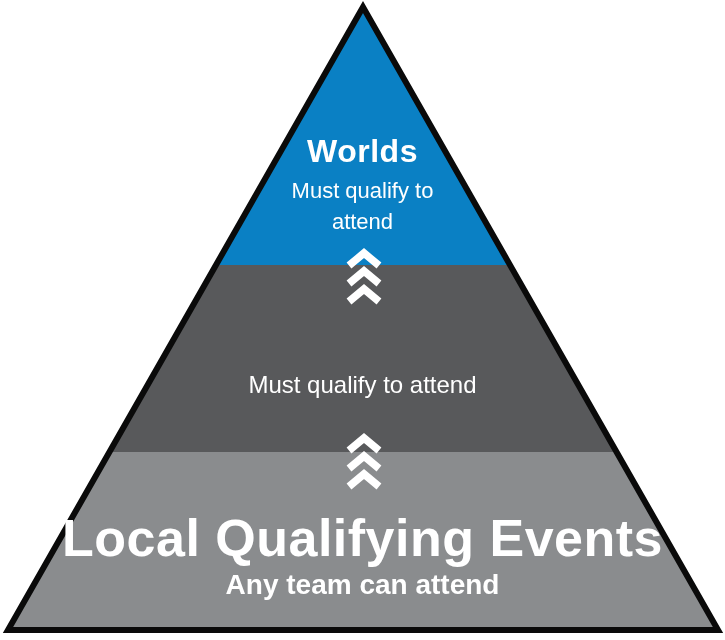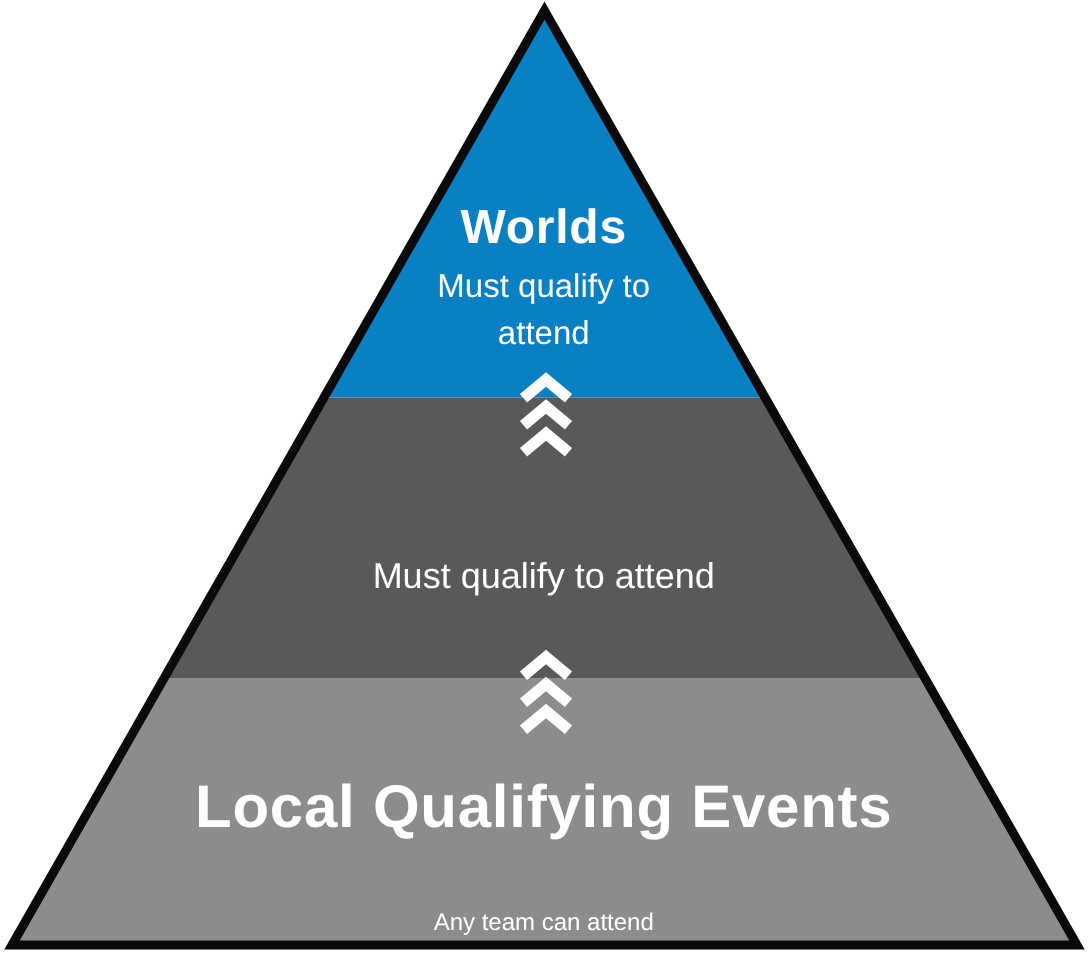--- a/index.html
+++ b/index.html
@@ -30,22 +30,22 @@
     line-height: 1.25;
   }
   .tier-title {
     font-weight: 700;
   }
   .worlds-title    { top: 151px; font-size: 32px; letter-spacing: 0.5px; }
   .worlds-sub      { top: 206px; font-size: 22px; }
   .worlds-sub .wrapbox { width: 145px; margin: 0 auto; line-height: 31px; }
   .champ-title     { top: 344px; font-size: 40px; letter-spacing: 0.5px; }
   .champ-sub       { top: 385px; font-size: 24px; }
-  .local-title     { top: 538px; font-size: 40px; letter-spacing: 0.5px; }
-  .local-sub       { top: 616px; font-size: 16px; }
+  .local-title     { top: 538px; font-size: 52px; letter-spacing: 0.5px; }
+  .local-sub       { top: 584px; font-size: 28px; font-weight: bold; }
 </style>
 </head>
 <body>
 
 <div class="stage">
 
   <svg width="725" height="640" viewBox="0 0 725 640">
     <defs>
       <clipPath id="triangle-clip">
         <path d="M363 7 L8 630 L718 630 Z"></path>

